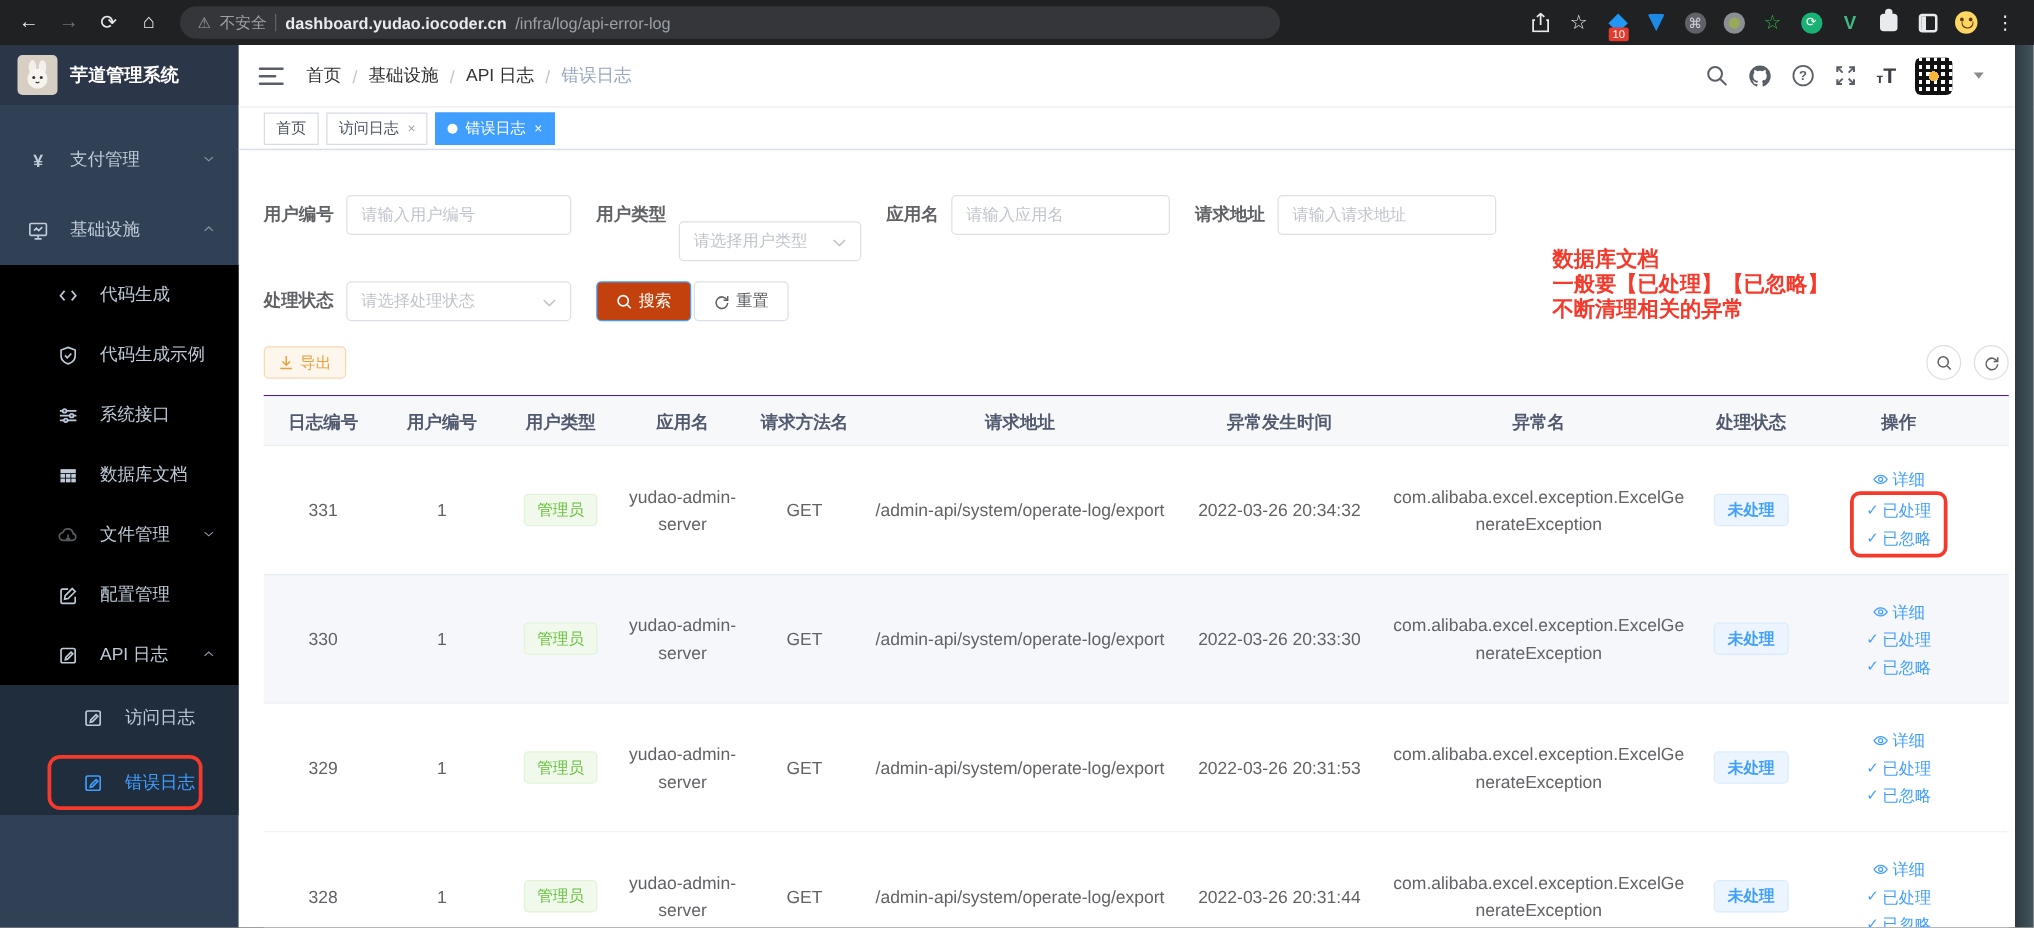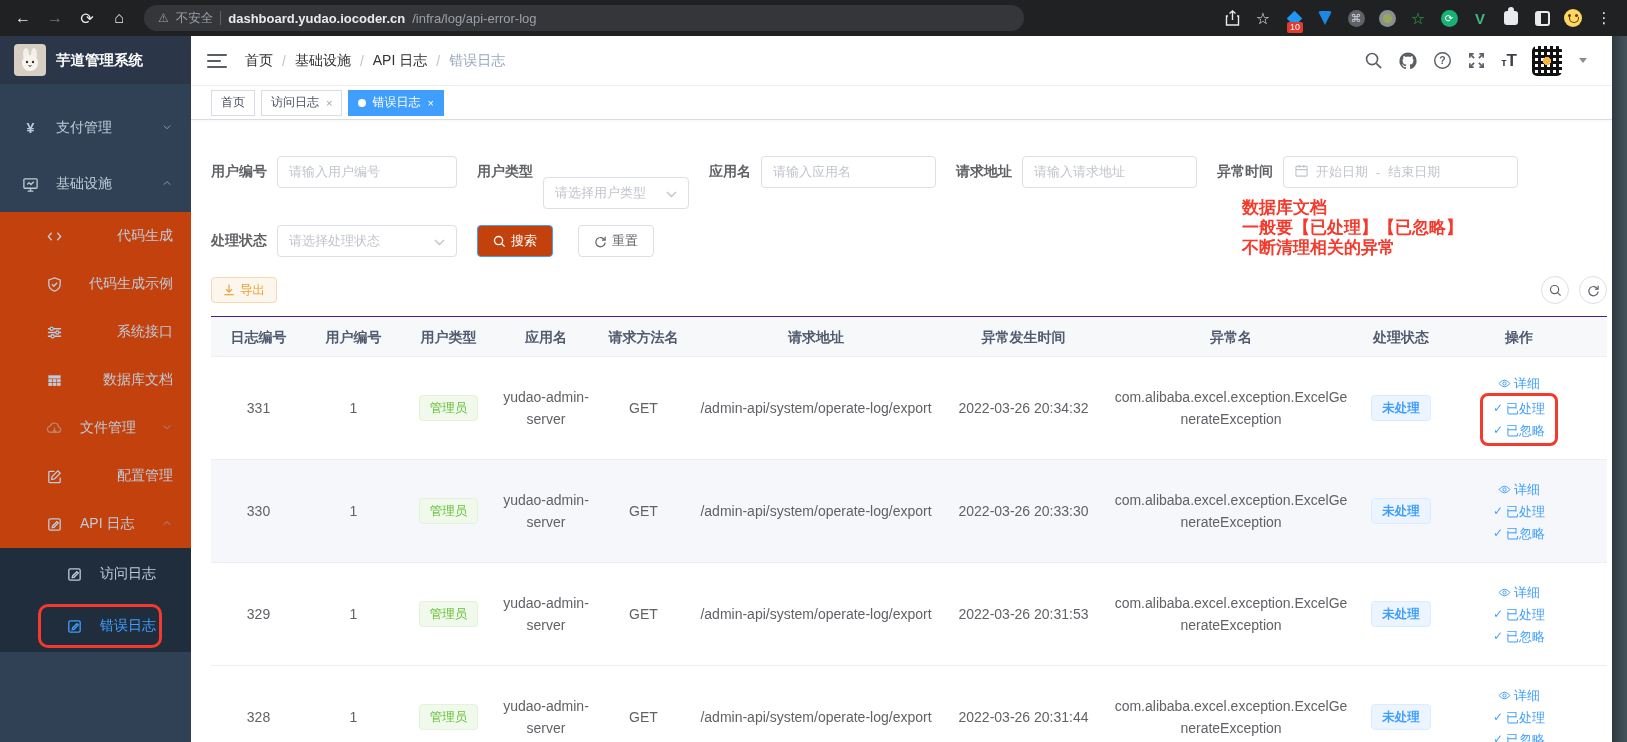--- a/index.html
+++ b/index.html
@@ -40,21 +40,21 @@
 
   
   .sidebar { width:191px; background:#304156; flex:0 0 auto; overflow:hidden; }
   .logo-row { height:48px; background:#2b3649; display:flex; align-items:center; gap:10px; padding:0 14px; }
   .logo-img { width:32px; height:32px; border-radius:4px; background:#d8cfc4; display:flex; align-items:center; justify-content:center; overflow:hidden; }
   .logo-title { color:#fff; font-size:14.5px; font-weight:700; white-space:nowrap; }
   .menu { padding-top:16px; }
   .m-item { display:flex; align-items:center; height:56px; padding:0 18px; color:#bfcbd9; font-size:14px; cursor:pointer; position:relative; }
   .m-item .mi-icon { width:24px; display:flex; justify-content:center; margin-right:14px; color:#bfcbd9; font-size:15px; }
   .m-item .chev { margin-left:auto; color:#8e99a8; }
-  .m-item.lv1 { height:48px; padding-left:42px; background:#c2410c;justify-content:space-between; }
+  .m-item.lv1 { height:48px; padding-left:42px; background:#000000; }
   .m-item.lv2 { height:52px; padding-left:62px; background:#1f2d3d; }
   .m-item.dim .mi-icon { opacity:.45; }
   .m-item.active, .m-item.active .mi-icon { color:#409eff; }
   .red-frame { position:absolute; left:38px; top:4px; width:124px; height:44px; border:3px solid #f5392b; border-radius:10px; pointer-events:none; }
 
   
   .main { flex:1 1 auto; display:flex; flex-direction:column; background:#fff; min-width:0; }
   .navbar { height:50px; display:flex; align-items:center; padding:0 40px 0 16px; border-bottom:1px solid #f0f0f0; }
   .hamburger { width:20px; height:14px; display:flex; flex-direction:column; justify-content:space-between; margin-right:18px; cursor:pointer; }
   .hamburger i { height:2px; background:#5a5e66; border-radius:1px; }
@@ -89,21 +89,21 @@
   .flabel { font-size:14px; color:#606266; font-weight:700; margin-right:10px; white-space:nowrap; }
   .fbox { height:32px; border:1px solid #dcdfe6; border-radius:4px; background:#fff; display:flex; align-items:center;
     padding:0 11px; font-size:13px; color:#c0c4cc; cursor:text; }
   .fbox .chev-d { margin-left:auto; color:#c0c4cc; }
   .w180{width:180px;} .w165{width:146px;margin-top:42px;} .w175{width:175px;} .w235{width:235px;}
   .range { gap:8px; }
   .range .rsep { color:#c0c4cc; }
   .btn { height:32px; border-radius:4px; font-size:13px; display:inline-flex; align-items:center; gap:5px;
     padding:0 15px; cursor:pointer; border:1px solid #dcdfe6; background:#fff; color:#606266; }
   .btn.primary { background:#c2410c; border-color:#409eff; color:#fff; }
-  .btn.warn-plain { background:#fdf6ec; border-color:#f5dab1; color:#e6a23c; height:26px; padding:0 11px; font-size:12.5px; } .ml14{margin-left:25px;}
+  .btn.warn-plain { background:#fdf6ec; border-color:#f5dab1; color:#e6a23c; height:26px; padding:0 11px; font-size:12.5px; } .ml14{margin-left:2px;}
 
   .annotation { position:absolute; left:1051px; top:78px; color:#f5392b; font-size:17px; line-height:20px; font-weight:600; white-space:nowrap; }
 
   .toolbar-row { display:flex; align-items:center; margin:19px 0 12px 0; }
   .tool-circles { margin-left:auto; display:flex; gap:10px; }
   .circle-btn { width:28px; height:28px; border-radius:50%; border:1px solid #dcdfe6; background:#fff; color:#606266;
     display:flex; align-items:center; justify-content:center; cursor:pointer; }
 
   
   .table { width:100%; border-top:1px solid #4c1d95; font-size:14px; color:#606266; }
@@ -425,32 +425,20 @@
           <span class="flabel">应用名</span>
           <div class="fbox w175">
               <span>请输入应用名</span>
             </div>
         </div>
         <div class="fitem">
           <span class="flabel">请求地址</span>
           <div class="fbox w175">
               <span>请输入请求地址</span>
             </div>
-        </div>
-        <div class="fitem" style="margin-right:0;">
-          <span class="flabel">异常时间</span>
-          <div class="fbox w235 range">
-            <span><svg width="13" height="13" viewBox="0 0 14 14" stroke="#c0c4cc" stroke-width="1.2" fill="none">
-                  <rect x="1" y="2.5" width="12" height="10.5" rx="1"></rect>
-                  <path d="M1 6h12M4.5 1v3M9.5 1v3"></path>
-                </svg></span>
-            <span>开始日期</span>
-            <span class="rsep">-</span>
-            <span>结束日期</span>
-          </div>
         </div>
       </div>
 
       <div class="frow">
         <div class="fitem">
           <span class="flabel">处理状态</span>
           <div class="fbox w180">
             <span>请选择处理状态</span>
             <span class="chev-d"><svg width="11" height="7" viewBox="0 0 11 7">
                   <path d="M1 1l4.5 4.5L10 1" stroke="#c0c4cc" stroke-width="1.4" fill="none"></path>

